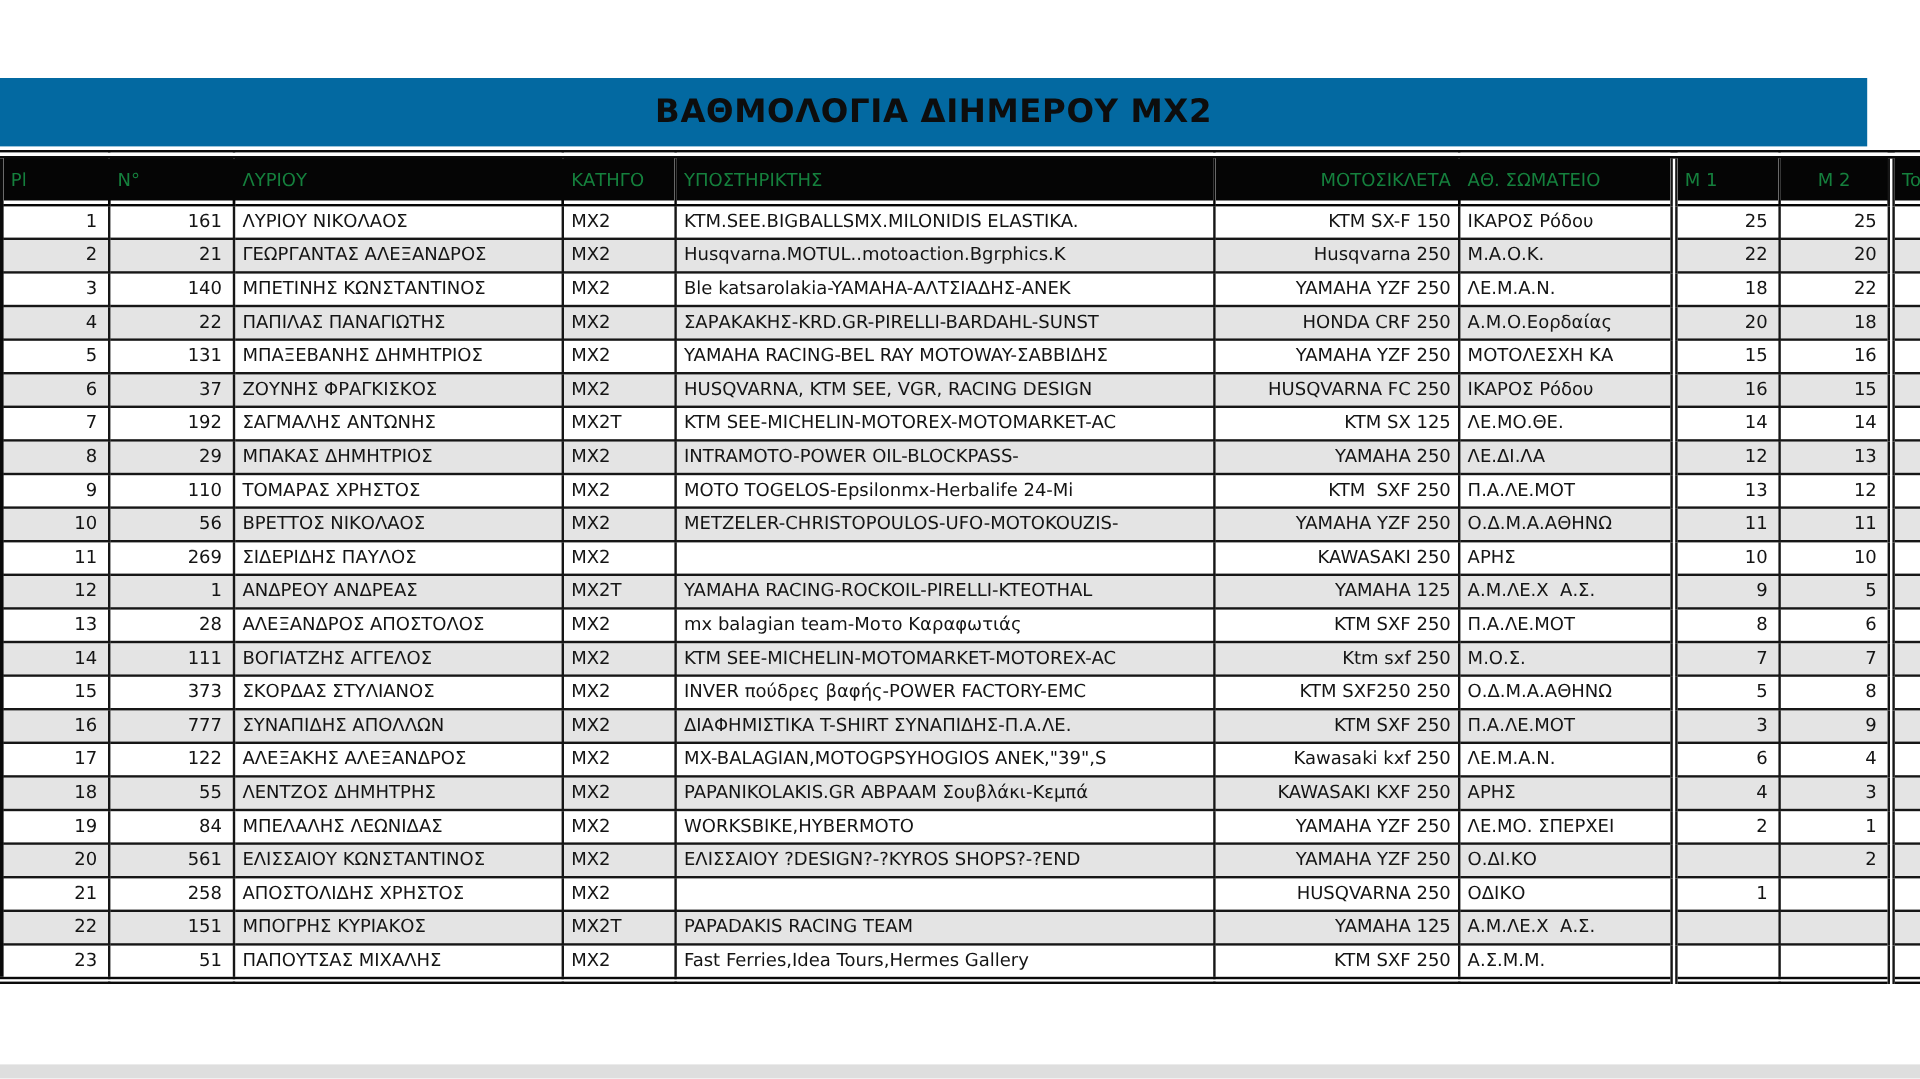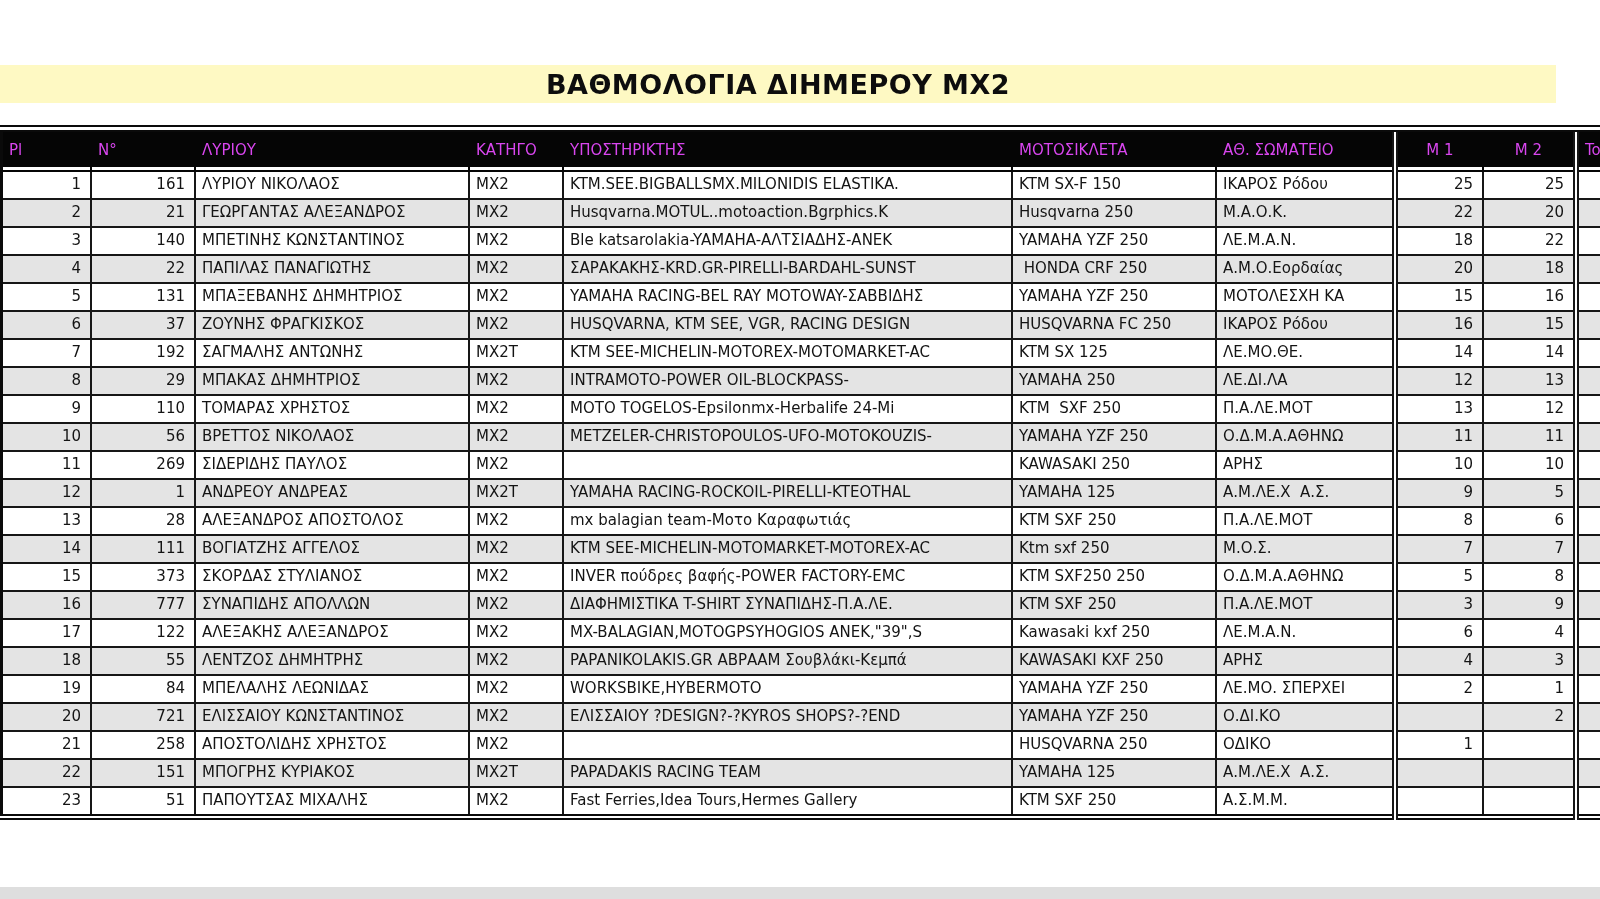--- a/index.html
+++ b/index.html
@@ -10,22 +10,22 @@
     background: #ffffff;
     overflow: hidden;
     font-family: "DejaVu Sans", "Liberation Sans", sans-serif;
     color: #141414;
   }
   .title-band {
     position: absolute;
     top: 65px;
     left: 0;
     width: 1556px;
-    height: 38px;
-    background: #fef9c3;
+    height: 57px;
+    background: #0369a1;
     display: flex;
     align-items: center;
     justify-content: center;
   }
   .title-band .title-text {
     font-size: 27px;
     font-weight: 700;
     letter-spacing: 0.5px;
     color: #0d0d0d;
   }
@@ -44,40 +44,40 @@
   th, td {
     border: 2px solid #161616;
     white-space: pre;
     overflow: hidden;
     font-size: 15px;
     line-height: 1.15;
     padding: 1px 6px;
   }
   thead th {
     background: #050505;
-    color: #d946ef;
+    color: #15803d;
     font-weight: 400;
     text-align: left;
     height: 36px;
     border-color: #050505;
     box-shadow: inset 0 -3px 0 #ffffff;
     vertical-align: middle;
   }
   tbody td { height: 24px; vertical-align: middle; }
   tbody tr:nth-child(even) { background: #e4e4e4; }
   tbody tr:nth-child(odd)  { background: #ffffff; }
   
   .c0 { width: 75px; }
   .c1 { width: 90px; }
   .c2 { width: 260px; }
   .c3 { width: 80px; }
   .c4 { width: 435px; }
-  .c5 { width: 190px; }
+  .c5 { width: 190px; text-align: right; }
   .c6 { width: 163px; }
-  .c7 { width: 72px; text-align: center; }
+  .c7 { width: 72px; }
   .c8 { width: 77px; text-align: center; }
   .c9 { width: 110px; }
   td.numcell { text-align: right; padding-right: 9px; }
   th.c9, td.c9 { }
   td.c7, th.c7 { border-left: 6px double #161616; }
   td.c9, th.c9 { border-left: 6px double #161616; }
   .bottom-strip {
     position: absolute;
     top: 887px;
     left: 0;
@@ -333,21 +333,21 @@
           <td class="c3">MX2</td>
           <td class="c4">WORKSBIKE,HYBERMOTO</td>
           <td class="c5">YAMAHA YZF 250</td>
           <td class="c6">ΛΕ.ΜΟ. ΣΠΕΡΧΕΙ</td>
           <td class="c7 numcell">2</td>
           <td class="c8 numcell">1</td>
           <td class="c9 numcell">3</td>
         </tr>
         <tr>
           <td class="c0 numcell">20</td>
-          <td class="c1 numcell">721</td>
+          <td class="c1 numcell">561</td>
           <td class="c2">ΕΛΙΣΣΑΙΟΥ ΚΩΝΣΤΑΝΤΙΝΟΣ</td>
           <td class="c3">MX2</td>
           <td class="c4">ΕΛΙΣΣΑΙΟΥ ?DESIGN?-?KYROS SHOPS?-?END</td>
           <td class="c5">YAMAHA YZF 250</td>
           <td class="c6">Ο.ΔΙ.ΚΟ</td>
           <td class="c7 numcell"></td>
           <td class="c8 numcell">2</td>
           <td class="c9 numcell">2</td>
         </tr>
         <tr>

